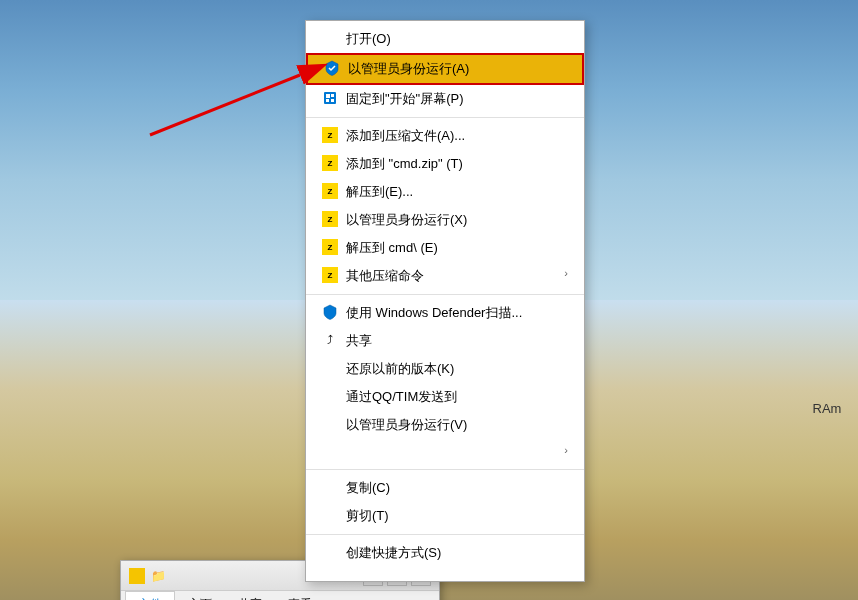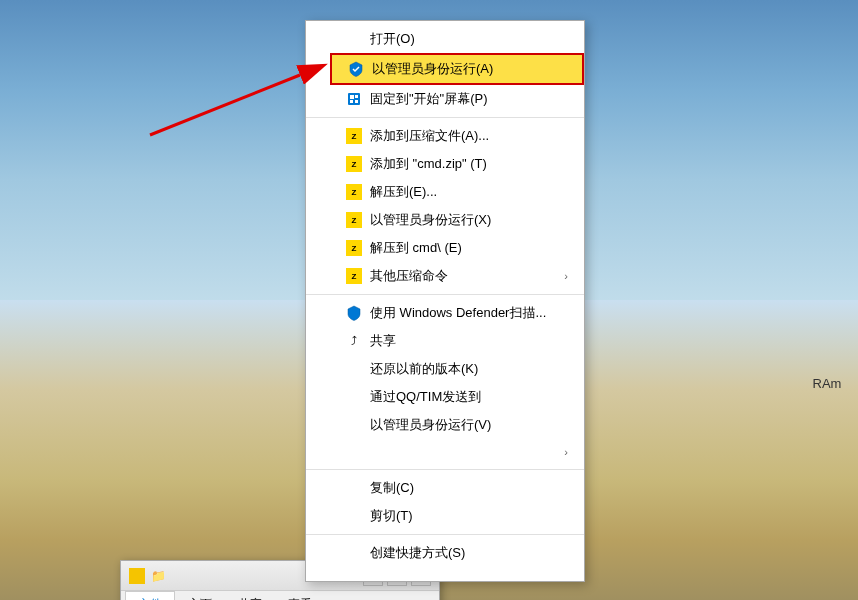--- a/index.html
+++ b/index.html
@@ -110,27 +110,25 @@
       background: #fff;
       border: 1px solid #aaa;
       box-shadow: 3px 3px 10px rgba(0,0,0,0.25);
       z-index: 100;
       padding: 4px 0;
       font-size: 13px;
     }
 
     .menu-item {
       display: flex;
-      align-items: center;
       padding: 5px 16px;
       cursor: pointer;
       position: relative;
       gap: 8px;
       white-space: nowrap;
-      margin-left: 24px;
     }
 
     .menu-item.highlighted {
       background: #cce4ff;
       border: 1px solid #66b3ff;
     }
 
     .menu-item-icon {
       width: 16px;
       height: 16px;
@@ -162,21 +160,21 @@
       position: absolute;
       top: 55px;
       left: 140px;
       z-index: 200;
       pointer-events: none;
     }
 
     
     .ram-text {
       position: absolute;
-      top: 371px;
+      top: 396px;
       right: 0;
       width: 62px;
       height: 24px;
       display: flex;
       align-items: center;
       justify-content: center;
       font-size: 13px;
       color: #333;
       z-index: 5;
     }
@@ -239,21 +237,21 @@
     </div>
   </div>
 
   <div class="context-menu">
 
     <div class="menu-item">
       <div class="menu-item-icon"></div>
       <span class="menu-item-text">打开(O)</span>
     </div>
 
-    <div class="menu-item highlighted" style="border:2px solid #cc0000;background:#fde047;">
+    <div class="menu-item highlighted" style="border:2px solid #cc0000;background:#eab308;">
       <div class="menu-item-icon">
         <svg width="16" height="16" viewBox="0 0 16 16">
           <path d="M8 1 L14 4 L14 9 C14 12 11 14.5 8 15.5 C5 14.5 2 12 2 9 L2 4 Z" fill="#0078d4" stroke="#0050a0" stroke-width="0.5"></path>
           <path d="M5 8 L7 10 L11 6" fill="none" stroke="#fff" stroke-width="1.5"></path>
         </svg>
       </div>
       <span class="menu-item-text">以管理员身份运行(A)</span>
     </div>
     <div class="menu-item">
       <div class="menu-item-icon">

